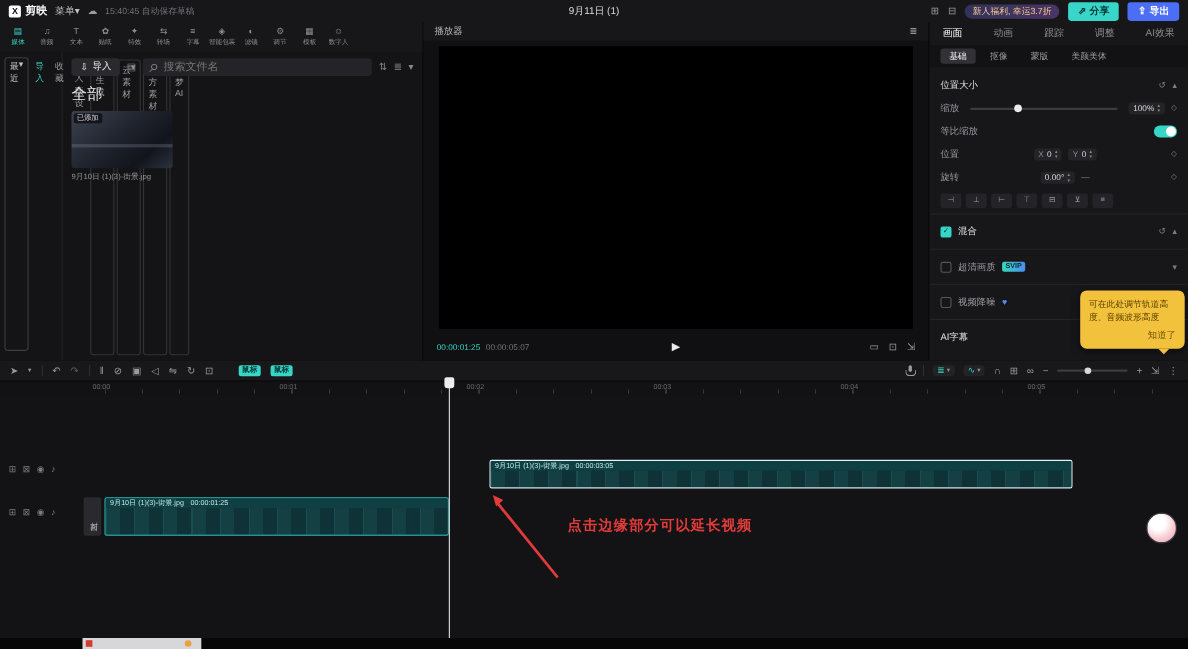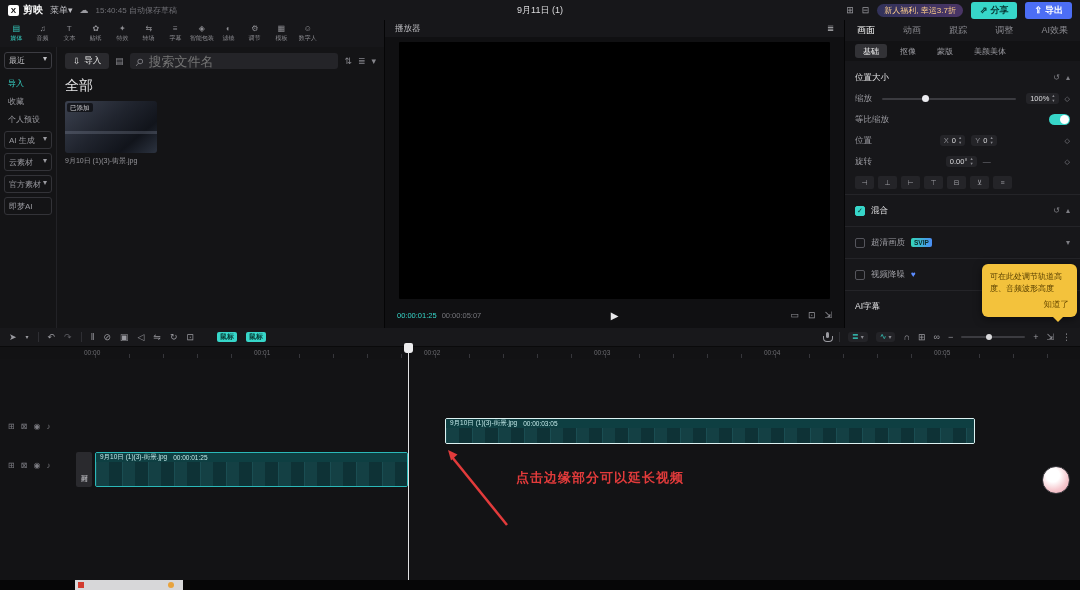--- a/index.html
+++ b/index.html
@@ -18,30 +18,30 @@
 .btn-export{background:#4c6ef5;color:#fff;border-radius:3px;padding:2px 9px;font-weight:700;display:flex;gap:3px;align-items:center}
 
 .main{position:absolute;top:20px;left:0;width:1080px;height:308px;display:flex}
 .left-panel{width:385px;background:#141416;border-right:1px solid #050506;display:flex;flex-direction:column}
 .res-tabs{height:27px;display:flex;align-items:center;padding:0 3px;background:#17171a}
 .res-tab{width:26.5px;display:flex;flex-direction:column;align-items:center;gap:1px;color:#8e8e93}
 .res-tab .icon{font-size:8px}
 .res-tab .lbl{font-size:6.5px;white-space:nowrap;transform:scale(.92)}
 .res-tab.active{color:#37d6c9}
 .left-body{flex:1;display:flex;min-height:0}
-.lib-side{width:57px;border-right:1px solid #222226;padding:5px 4px;background:#141416;display:flex;flex-direction:column;gap:2px;font-size:8px}
+.lib-side{width:57px;border-right:1px solid #222226;padding:5px 4px;background:#141416;display:flex;flex-direction:row;gap:2px;font-size:8px}
 .side-dd{border:1px solid #3c3c42;border-radius:3px;padding:2px 4px;display:flex;justify-content:space-between;color:#c2c2c6;margin-bottom:4px}
 .side-item{padding:2.5px 4px;color:#9a9aa0;border-radius:3px;display:flex;justify-content:space-between}
 .side-item.active{color:#37d6c9}
 .side-item.boxed{border:1px solid #333338;margin-top:2px}
 .lib-content{flex:1;padding:6px 8px;display:flex;flex-direction:column}
 .lib-bar{display:flex;align-items:center;gap:6px}
 .btn-import{display:flex;align-items:center;gap:4px;background:#2a2a2e;border-radius:3px;padding:2px 8px;font-size:8.5px;color:#ececec}
 .search{flex:1;display:flex;align-items:center;gap:4px;background:#242428;border-radius:3px;height:16px;padding:0 6px;color:#86868c}
-.search input{flex:1;background:transparent;border:0;outline:0;color:#ddd;font-size:13px;min-width:0}
+.search input{flex:1;background:transparent;border:0;outline:0;color:#ddd;font-size:10px;min-width:0}
 .lib-bar .mini{color:#86868c;font-size:9px}
 .filter-all{margin:8px 0 6px;font-size:14px;color:#e4e4e6}
 .media-card{width:92px}
 .thumb{position:relative;width:92px;height:52px;border-radius:3px;background:linear-gradient(140deg,#3c4250 0%,#20242e 45%,#11141b 75%,#2c3340 100%);overflow:hidden}
 .thumb::after{content:"";position:absolute;left:0;right:0;top:30px;height:3px;background:rgba(150,160,180,.25)}
 .badge-added{position:absolute;top:2px;left:2px;background:rgba(10,10,12,.72);color:#d8d8dc;font-size:6.5px;border-radius:2px;padding:0 3px;line-height:9px}
 .media-name{margin-top:3px;font-size:7px;color:#97979c;white-space:nowrap;overflow:hidden;text-overflow:ellipsis;max-width:92px}
 
 .player-panel{width:460px;background:#101012;border-right:1px solid #050506;display:flex;flex-direction:column}
 .pl-head{height:17px;background:#17171a;display:flex;align-items:center;justify-content:space-between;padding:0 10px;font-size:8.5px;color:#b9b9bd}

